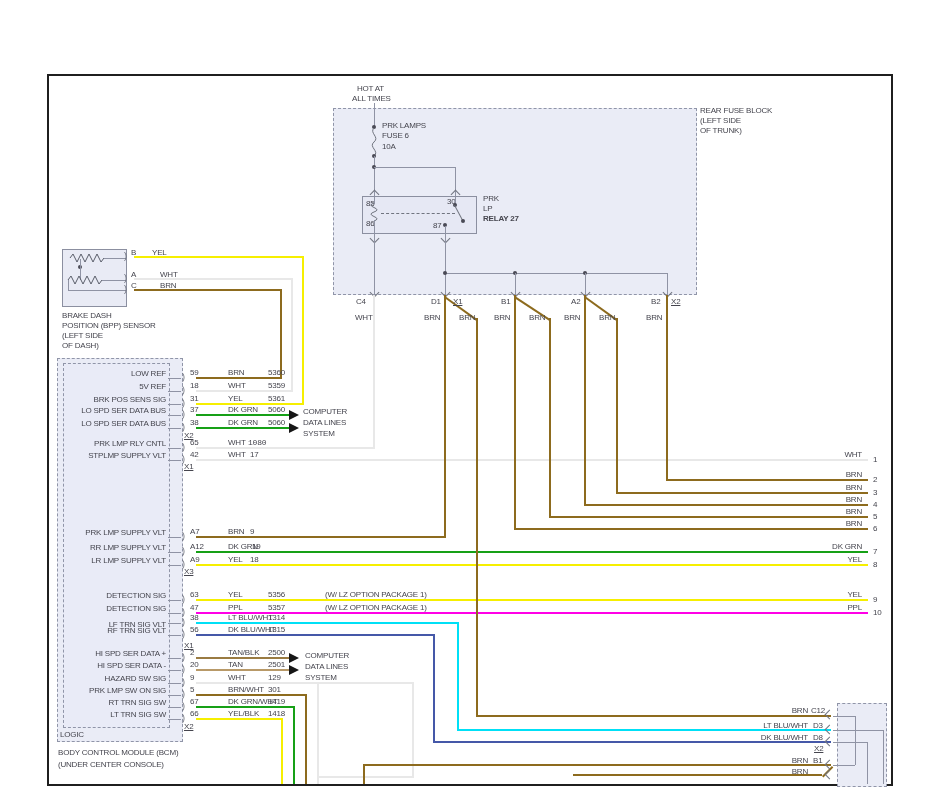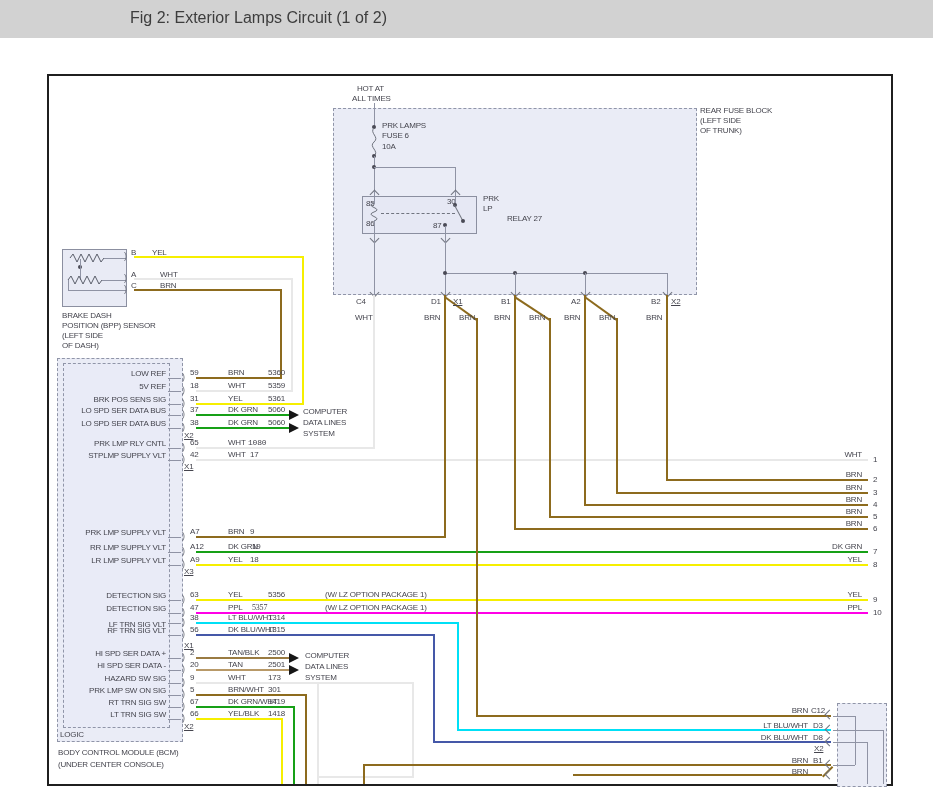--- a/index.html
+++ b/index.html
@@ -23,23 +23,20 @@
   .arc{position:absolute;font-size:9px;color:#6b6f7a;line-height:9px;}
   .tri{position:absolute;width:0;height:0;border-left:10px solid #161616;border-top:5px solid transparent;border-bottom:5px solid transparent;}
   .diag{position:absolute;height:2px;transform-origin:0 0;}
   .dashline{position:absolute;border-top:1px dashed #70747f;}
   svg{position:absolute;overflow:visible;}
 </style>
 </head>
 <body>
 <div id="page">
 
-<div class="titlebar">
-  <div class="titletext">Fig 2: Exterior Lamps Circuit (1 of 2)</div>
-</div>
 
 <div class="frame"></div>
 
 <div class="dash" style="left:333px;top:108px;width:364px;height:187px;"></div>
 <div class="lbl" style="left:357px;top:84px;">HOT AT</div>
 <div class="lbl" style="left:352px;top:94px;">ALL TIMES</div>
 <div class="lbl" style="left:700px;top:106px;">REAR FUSE BLOCK</div>
 <div class="lbl" style="left:700px;top:116px;">(LEFT SIDE</div>
 <div class="lbl" style="left:700px;top:126px;">OF TRUNK)</div>
 
@@ -73,21 +70,21 @@
 <div class="gw" style="left:455px;top:197px;width:1px;height:8px;"></div>
 <div class="dot" style="left:453px;top:203px;"></div>
 <div class="diag" style="left:455px;top:205px;width:17px;background:#70747f;height:1px;transform:rotate(62deg);"></div>
 <div class="dot" style="left:461px;top:219px;"></div>
 <div class="dot" style="left:443px;top:223px;"></div>
 <div class="gw" style="left:445px;top:226px;width:1px;height:8px;"></div>
 <div class="cd" style="left:371px;top:235px;"></div>
 <div class="cd" style="left:442px;top:235px;"></div>
 <div class="lbl" style="left:483px;top:194px;">PRK</div>
 <div class="lbl" style="left:483px;top:204px;">LP</div>
-<div class="lbl" style="left:507px;top:214px;">RELAY 27</div>
+<div class="lbl" style="left:483px;top:214px;font-weight:bold;">RELAY 27</div>
 
 <div class="gw" style="left:374px;top:234px;width:1px;height:61px;"></div>
 <div class="gw" style="left:445px;top:234px;width:1px;height:61px;"></div>
 <div class="gw" style="left:445px;top:273px;width:223px;height:1px;"></div>
 <div class="dot" style="left:443px;top:271px;"></div>
 <div class="dot" style="left:513px;top:271px;"></div>
 <div class="dot" style="left:583px;top:271px;"></div>
 <div class="gw" style="left:515px;top:273px;width:1px;height:22px;"></div>
 <div class="gw" style="left:585px;top:273px;width:1px;height:22px;"></div>
 <div class="gw" style="left:667px;top:273px;width:1px;height:22px;"></div>
@@ -291,21 +288,21 @@
     <div class="arc" style="left: 182px; top: 595px;">)</div>
     <div class="lbl" style="left: 190px; top: 590px; text-align: right;">63</div>
     <div class="lbl" style="left: 228px; top: 590px;">YEL</div>
     <div class="lbl" style="left: 268px; top: 590px;">5356</div>
     <div class="lbl" style="left: 325px; top: 590px;">(W/ LZ OPTION PACKAGE 1)</div>
     <div class="lbl ra" style="left: 60px; top: 604px; width: 106px;">DETECTION SIG</div>
     <div class="gw" style="left: 168px; top: 613px; width: 13px; height: 1px;"></div>
     <div class="arc" style="left: 182px; top: 608px;">)</div>
     <div class="lbl" style="left: 190px; top: 603px;">47</div>
     <div class="lbl" style="left: 228px; top: 603px;">PPL</div>
-    <div class="lbl" style="left: 252px; top: 603px; font-family: Liberation Serif, serif;">5357</div>
+    <div class="lbl" style="left: 268px; top: 603px;">5357</div>
     <div class="lbl" style="left: 325px; top: 603px;">(W/ LZ OPTION PACKAGE 1)</div>
     <div class="lbl ra" style="left: 60px; top: 620px; width: 106px;">LF TRN SIG VLT</div>
     <div class="gw" style="left: 168px; top: 623px; width: 13px; height: 1px;"></div>
     <div class="arc" style="left: 182px; top: 618px;">)</div>
     <div class="lbl" style="left: 190px; top: 613px;">38</div>
     <div class="lbl" style="left: 228px; top: 613px;">LT BLU/WHT</div>
     <div class="lbl" style="left: 268px; top: 613px;">1314</div>
     <div class="lbl ra" style="left: 60px; top: 626px; width: 106px;">RF TRN SIG VLT</div>
     <div class="gw" style="left: 168px; top: 635px; width: 13px; height: 1px;"></div>
     <div class="arc" style="left: 182px; top: 630px;">)</div>
@@ -322,21 +319,21 @@
     <div class="gw" style="left: 168px; top: 670px; width: 13px; height: 1px;"></div>
     <div class="arc" style="left: 182px; top: 665px;">)</div>
     <div class="lbl" style="left: 190px; top: 660px;">20</div>
     <div class="lbl" style="left: 228px; top: 660px;">TAN</div>
     <div class="lbl" style="left: 268px; top: 660px;">2501</div>
     <div class="lbl ra" style="left: 60px; top: 674px; width: 106px;">HAZARD SW SIG</div>
     <div class="gw" style="left: 168px; top: 683px; width: 13px; height: 1px;"></div>
     <div class="arc" style="left: 182px; top: 678px;">)</div>
     <div class="lbl" style="left: 190px; top: 673px;">9</div>
     <div class="lbl" style="left: 228px; top: 673px;">WHT</div>
-    <div class="lbl" style="left: 268px; top: 673px;">173</div>
+    <div class="lbl" style="left: 268px; top: 673px;">129</div>
     <div class="lbl ra" style="left: 60px; top: 686px; width: 106px;">PRK LMP SW ON SIG</div>
     <div class="gw" style="left: 168px; top: 695px; width: 13px; height: 1px;"></div>
     <div class="arc" style="left: 182px; top: 690px;">)</div>
     <div class="lbl" style="left: 190px; top: 685px;">5</div>
     <div class="lbl" style="left: 228px; top: 685px;">BRN/WHT</div>
     <div class="lbl" style="left: 268px; top: 685px;">301</div>
     <div class="lbl ra" style="left: 60px; top: 698px; width: 106px;">RT TRN SIG SW</div>
     <div class="gw" style="left: 168px; top: 707px; width: 13px; height: 1px;"></div>
     <div class="arc" style="left: 182px; top: 702px;">)</div>
     <div class="lbl" style="left: 190px; top: 697px;">67</div>

